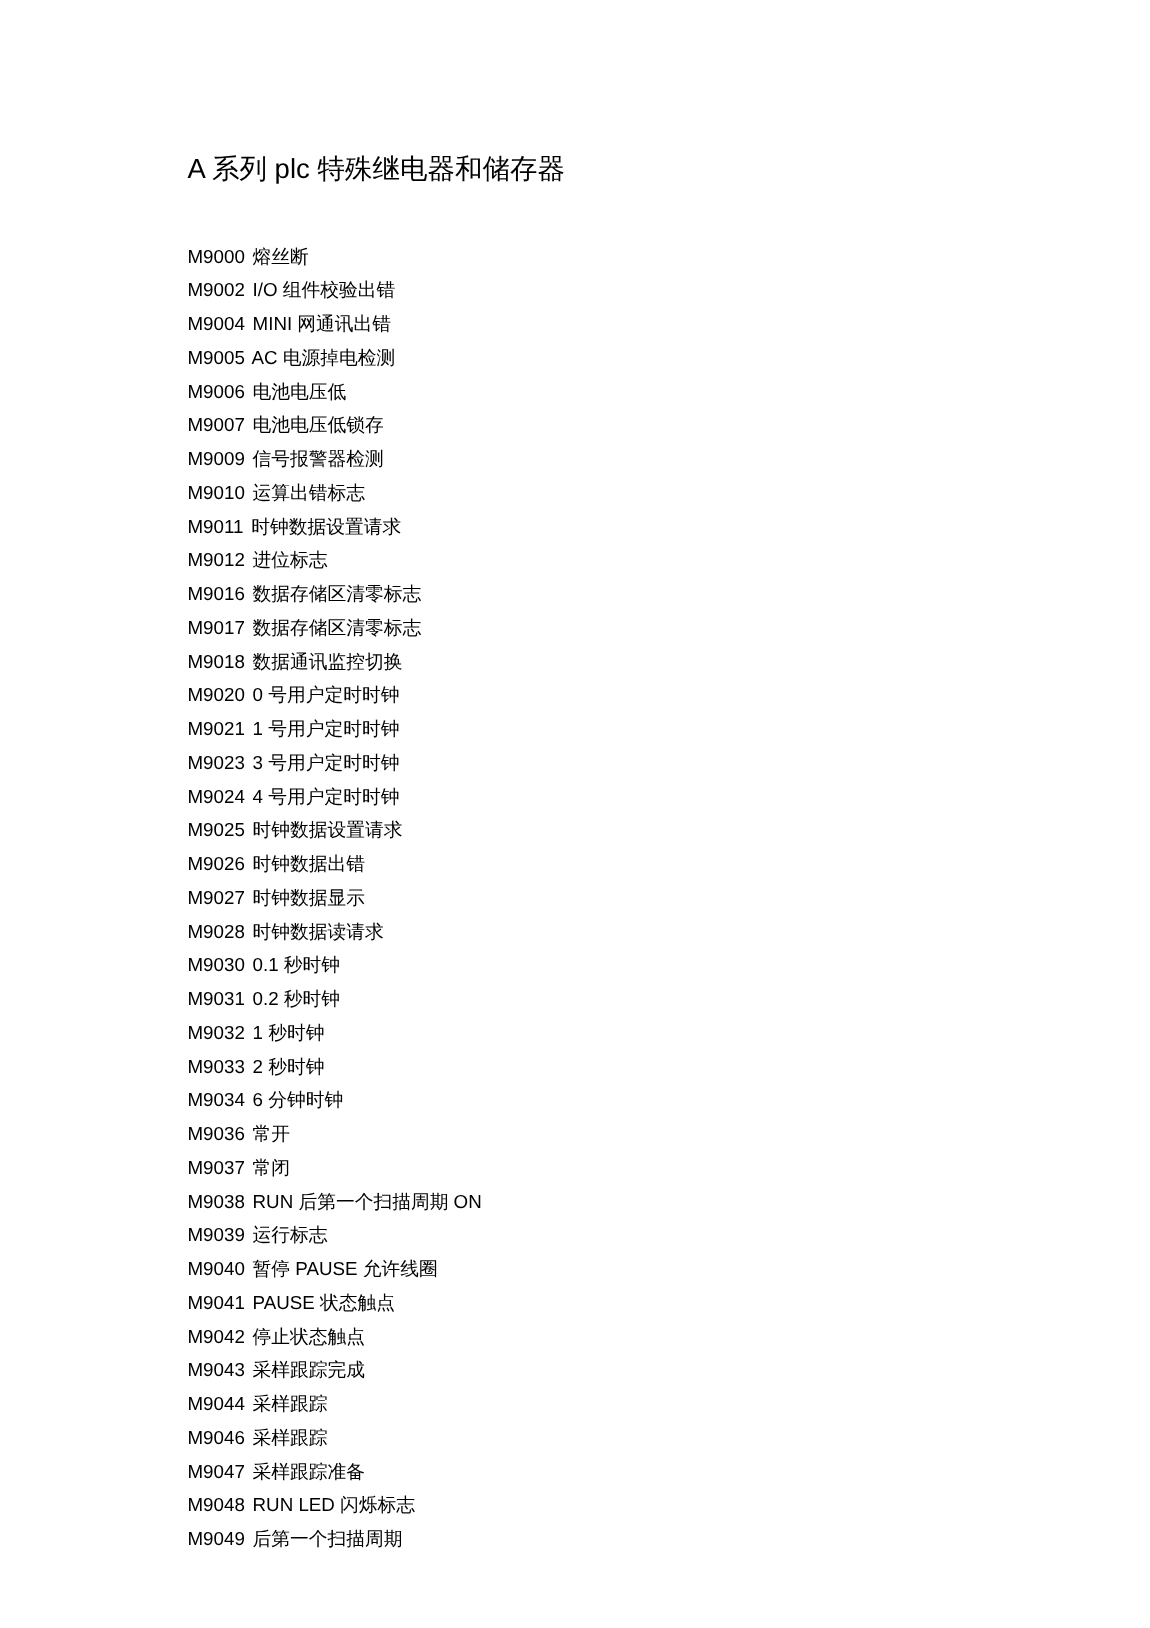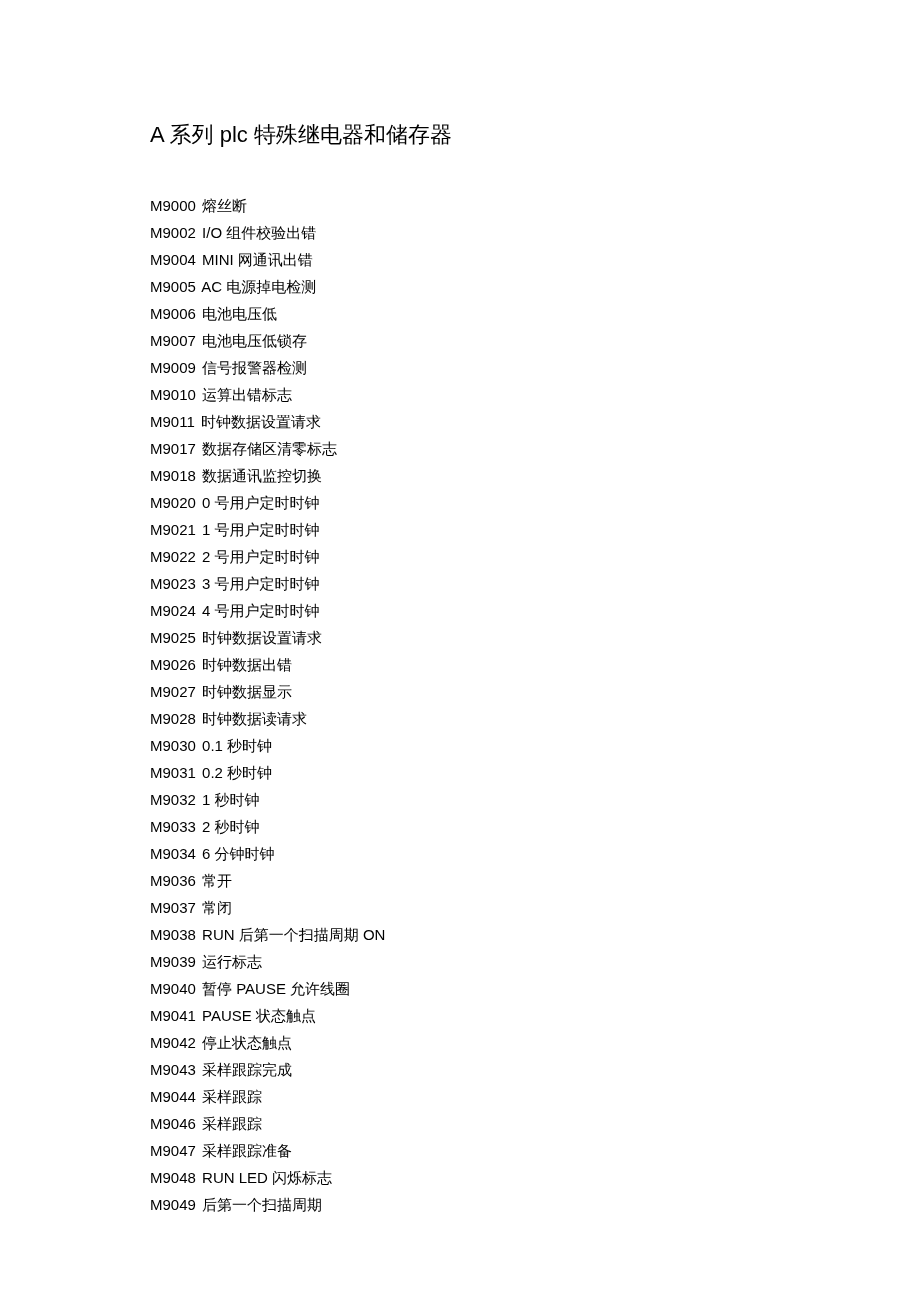--- a/index.html
+++ b/index.html
@@ -49,25 +49,26 @@
 <div class="item-list" id="item-list">
     <div class="item-row"><span class="item-code">M9000</span><span class="item-desc"> 熔丝断</span></div>
     <div class="item-row"><span class="item-code">M9002</span><span class="item-desc"> I/O 组件校验出错</span></div>
     <div class="item-row"><span class="item-code">M9004</span><span class="item-desc"> MINI 网通讯出错</span></div>
     <div class="item-row"><span class="item-code">M9005</span><span class="item-desc"> AC 电源掉电检测</span></div>
     <div class="item-row"><span class="item-code">M9006</span><span class="item-desc"> 电池电压低</span></div>
     <div class="item-row"><span class="item-code">M9007</span><span class="item-desc"> 电池电压低锁存</span></div>
     <div class="item-row"><span class="item-code">M9009</span><span class="item-desc"> 信号报警器检测</span></div>
     <div class="item-row"><span class="item-code">M9010</span><span class="item-desc"> 运算出错标志</span></div>
     <div class="item-row"><span class="item-code">M9011</span><span class="item-desc"> 时钟数据设置请求</span></div>
+    <div class="item-row"><span class="item-code">M9012</span><span class="item-desc"> 进位标志</span></div>
+    <div class="item-row"><span class="item-code">M9016</span><span class="item-desc"> 数据存储区清零标志</span></div>
     <div class="item-row"><span class="item-code">M9017</span><span class="item-desc"> 数据存储区清零标志</span></div>
     <div class="item-row"><span class="item-code">M9018</span><span class="item-desc"> 数据通讯监控切换</span></div>
     <div class="item-row"><span class="item-code">M9020</span><span class="item-desc"> 0 号用户定时时钟</span></div>
     <div class="item-row"><span class="item-code">M9021</span><span class="item-desc"> 1 号用户定时时钟</span></div>
-    <div class="item-row"><span class="item-code">M9022</span><span class="item-desc"> 2 号用户定时时钟</span></div>
     <div class="item-row"><span class="item-code">M9023</span><span class="item-desc"> 3 号用户定时时钟</span></div>
     <div class="item-row"><span class="item-code">M9024</span><span class="item-desc"> 4 号用户定时时钟</span></div>
     <div class="item-row"><span class="item-code">M9025</span><span class="item-desc"> 时钟数据设置请求</span></div>
     <div class="item-row"><span class="item-code">M9026</span><span class="item-desc"> 时钟数据出错</span></div>
     <div class="item-row"><span class="item-code">M9027</span><span class="item-desc"> 时钟数据显示</span></div>
     <div class="item-row"><span class="item-code">M9028</span><span class="item-desc"> 时钟数据读请求</span></div>
     <div class="item-row"><span class="item-code">M9030</span><span class="item-desc"> 0.1 秒时钟</span></div>
     <div class="item-row"><span class="item-code">M9031</span><span class="item-desc"> 0.2 秒时钟</span></div>
     <div class="item-row"><span class="item-code">M9032</span><span class="item-desc"> 1 秒时钟</span></div>
     <div class="item-row"><span class="item-code">M9033</span><span class="item-desc"> 2 秒时钟</span></div>

